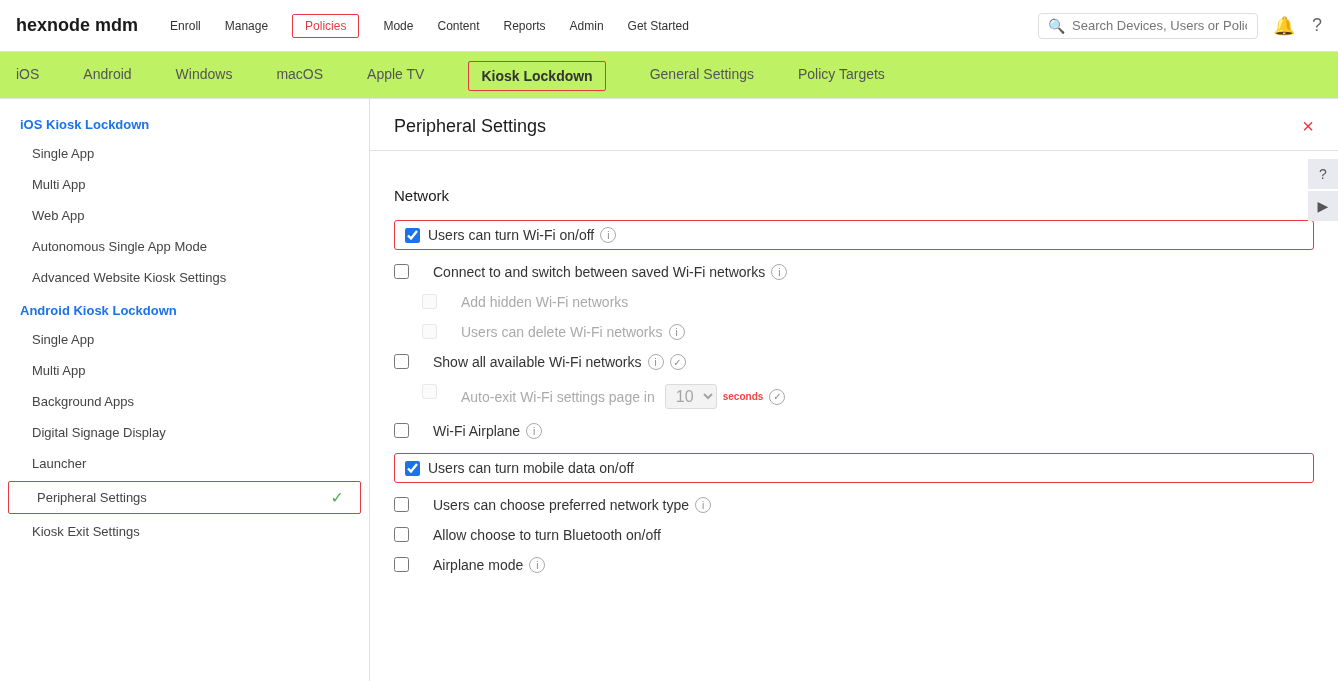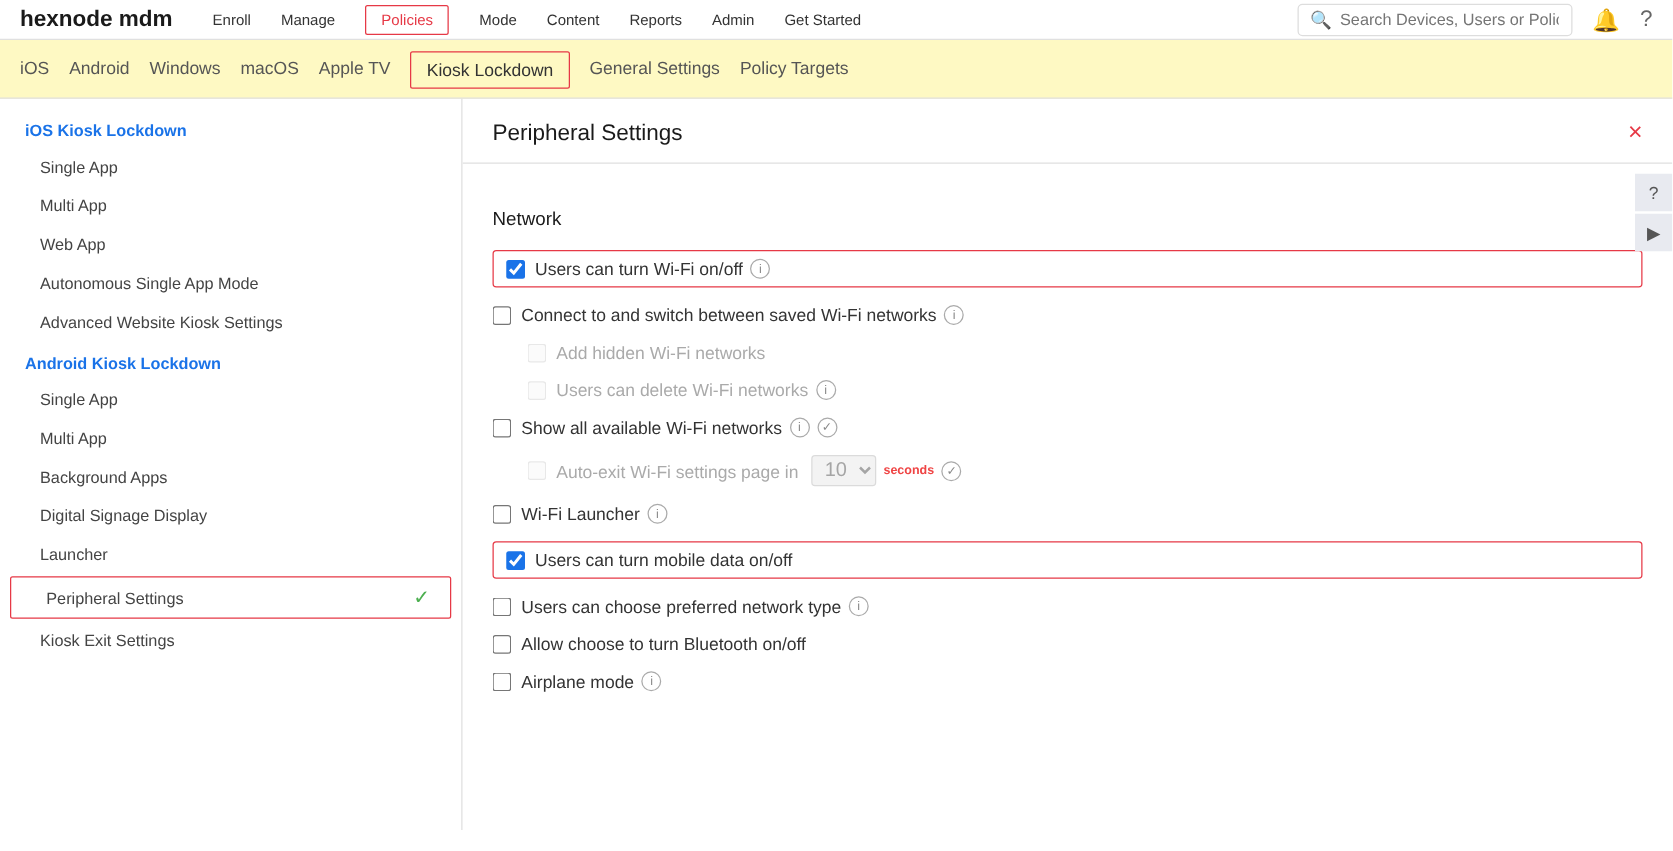--- a/index.html
+++ b/index.html
@@ -1,42 +1,42 @@
 <!DOCTYPE html>
 <html><head>
   <meta charset="utf-8">
   <style>
     * { box-sizing: border-box; margin: 0; padding: 0; }
     body { font-family: -apple-system, BlinkMacSystemFont, 'Segoe UI', sans-serif; font-size: 14px; color: #333; background: #fff; }
 
     
     .top-nav {
-      display: flex; align-items: center; padding: 0 16px; height: 32px;
+      display: flex; align-items: center; padding: 0 16px; height: 52px;
       border-bottom: 1px solid #e0e0e0; background: #fff; justify-content: space-between;
     }
     .logo { display: flex; align-items: center; margin-right: 32px; }
     .logo-text { font-size: 18px; font-weight: 700; color: #1a1a1a; }
     .nav-items { display: flex; align-items: center; gap: 24px; flex: 1; }
     .nav-item { font-size: 12px; color: #333; cursor: pointer; padding: 4px 0; }
     .nav-item.active { color: #e63946; border: 1px solid #e63946; padding: 4px 12px; border-radius: 2px; }
     .nav-right { display: flex; align-items: center; gap: 16px; margin-left: auto; }
     .search-bar { display: flex; align-items: center; border: 1px solid #ddd; border-radius: 4px; padding: 4px 10px; gap: 6px; width: 220px; }
     .search-bar input { border: none; outline: none; font-size: 13px; color: #666; width: 100%; }
     .nav-icon { font-size: 18px; color: #666; cursor: pointer; }
 
     
     .tab-bar {
       display: flex; align-items: center; padding: 0 16px; border-bottom: 1px solid #e0e0e0;
-      background: #fef9c3; gap: 16px;
+      background: #bef264; gap: 44px;
     }
     .tab-item {
       font-size: 14px; color: #555; cursor: pointer; padding: 14px 0;
       border-bottom: 2px solid transparent; white-space: nowrap;
     }
-    .tab-item.highlighted { border: 1.5px solid #e63946; padding: 6px 12px; color: #333; border-radius: 2px; margin-bottom: -2px; }
+    .tab-item.highlighted { border: 1.5px solid #e63946; padding: 6px 12px; color: #333; border-radius: 2px; margin-bottom: -2px; font-weight: bold; }
 
     
     .main-layout { display: flex; height: calc(100vh - 96px); }
 
     
     .sidebar { width: 370px; border-right: 1px solid #e0e0e0; overflow-y: auto; padding-top: 8px; }
     .sidebar-section-title {
       font-size: 13px; font-weight: 600; color: #1a73e8; padding: 10px 20px 6px 20px;
       cursor: pointer;
     }
@@ -67,21 +67,21 @@
       width: 30px; height: 30px; background: #e8eaf0; border: none;
       display: flex; align-items: center; justify-content: center;
       cursor: pointer; font-size: 14px; color: #555;
     }
 
     
     .settings-content { padding: 16px 24px; }
     .section-label { font-size: 15px; font-weight: 500; color: #1a1a1a; margin-bottom: 16px; margin-top: 20px; }
 
     
-    .checkbox-row { display: flex; align-items: center; margin-bottom: 14px; gap: 8px; }
+    .checkbox-row { display: flex; margin-bottom: 14px; gap: 24px; }
     .checkbox-row input[type="checkbox"] { width: 15px; height: 15px; cursor: pointer; accent-color: #1a73e8; }
     .checkbox-row label { font-size: 14px; color: #333; cursor: pointer; display: flex; align-items: center; gap: 6px; }
     .checkbox-row.indented { padding-left: 28px; }
     .checkbox-row.disabled label { color: #aaa; }
     .checkbox-row.disabled input { opacity: 0.5; }
     .info-icon { display: inline-flex; align-items: center; justify-content: center; width: 16px; height: 16px; border: 1px solid #aaa; border-radius: 50%; font-size: 10px; color: #888; cursor: pointer; }
     .check-circle { display: inline-flex; align-items: center; justify-content: center; width: 16px; height: 16px; border: 1px solid #aaa; border-radius: 50%; font-size: 10px; color: #888; cursor: pointer; }
 
     
     .highlighted-row {
@@ -225,21 +225,21 @@
             </select>
           </span>
           <span class="inline-text">seconds</span>
           <span class="check-circle">✓</span>
         </label>
       </div>
 
       <div class="checkbox-row">
         <input type="checkbox" id="wifi-hotspot" style="">
         <label for="wifi-hotspot">
-          <span>Wi-Fi Launcher</span>
+          <span>Wi-Fi Airplane</span>
           <span class="info-icon">i</span>
         </label>
       </div>
 
       <div class="highlighted-row">
         <input type="checkbox" id="mobile-data" checked="" style="">
         <label for="mobile-data">
           <span>Users can turn mobile data on/off</span>
         </label>
       </div>

